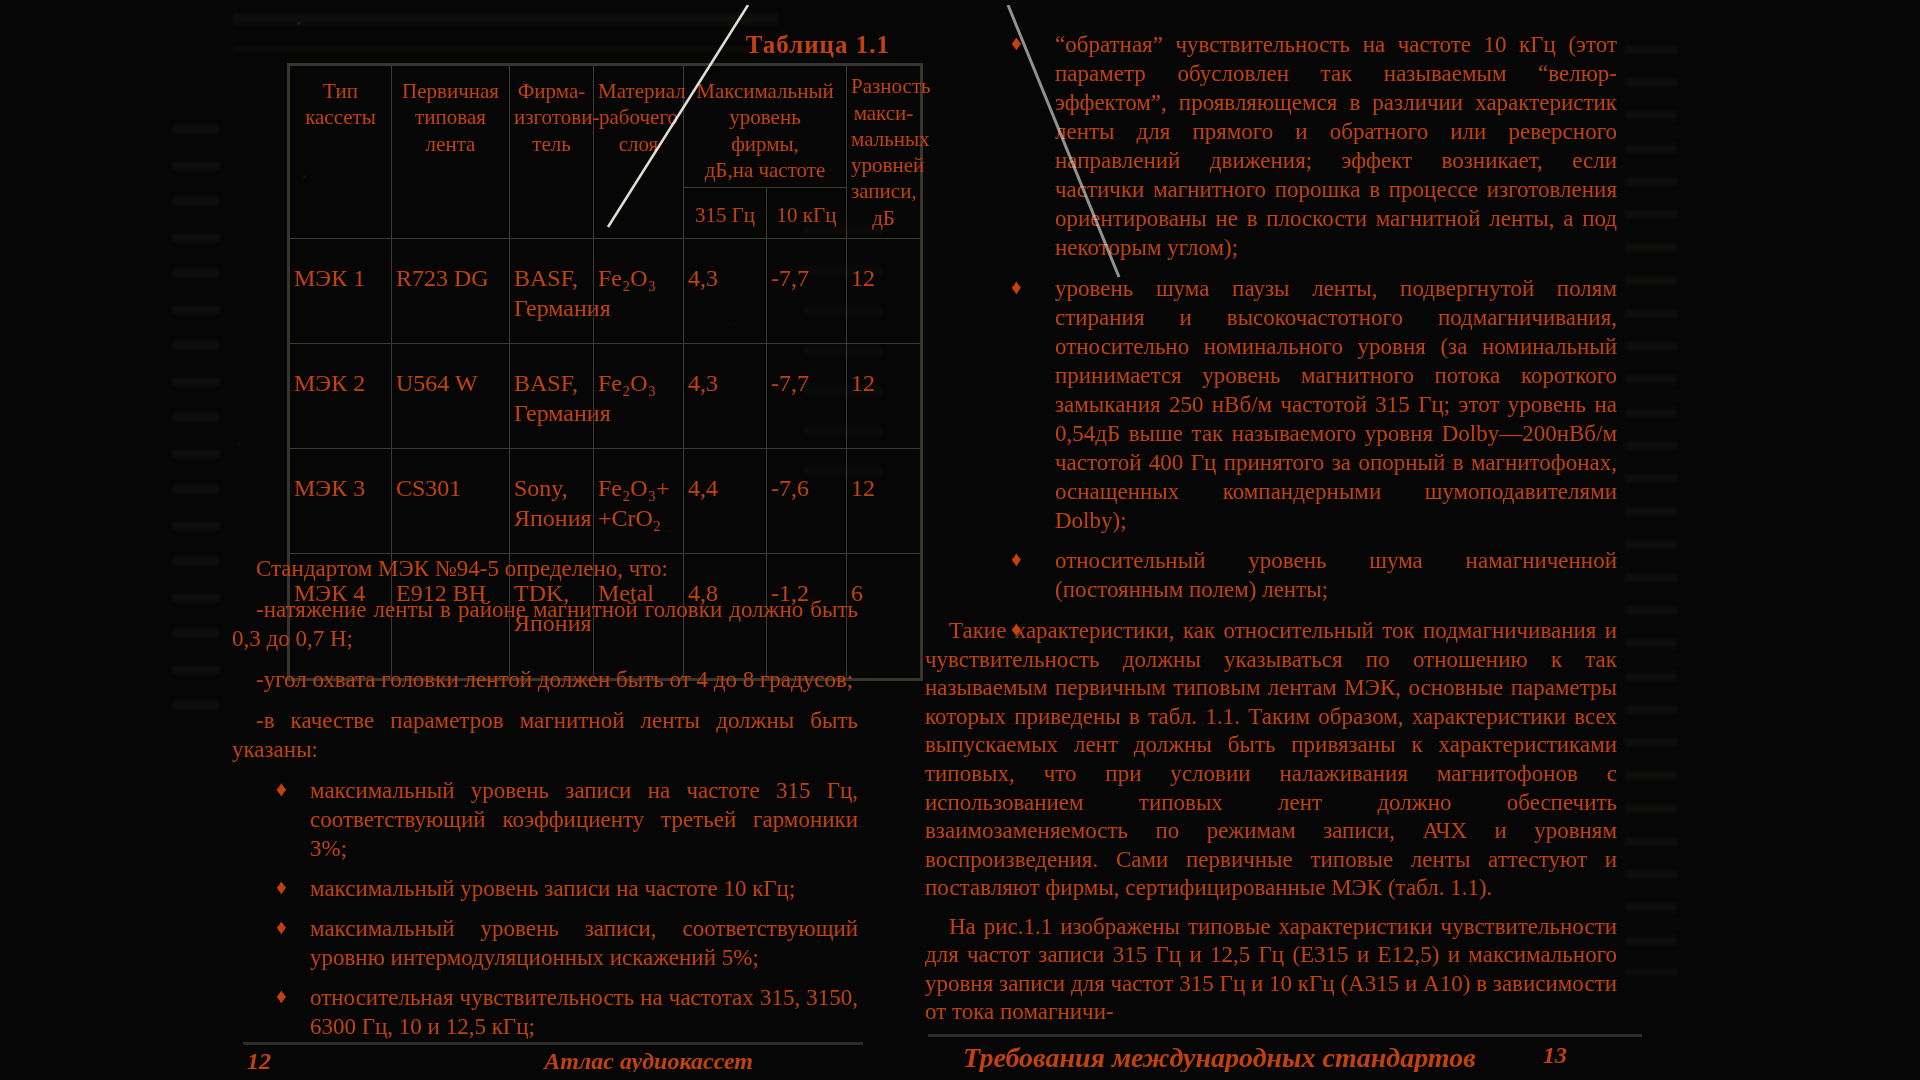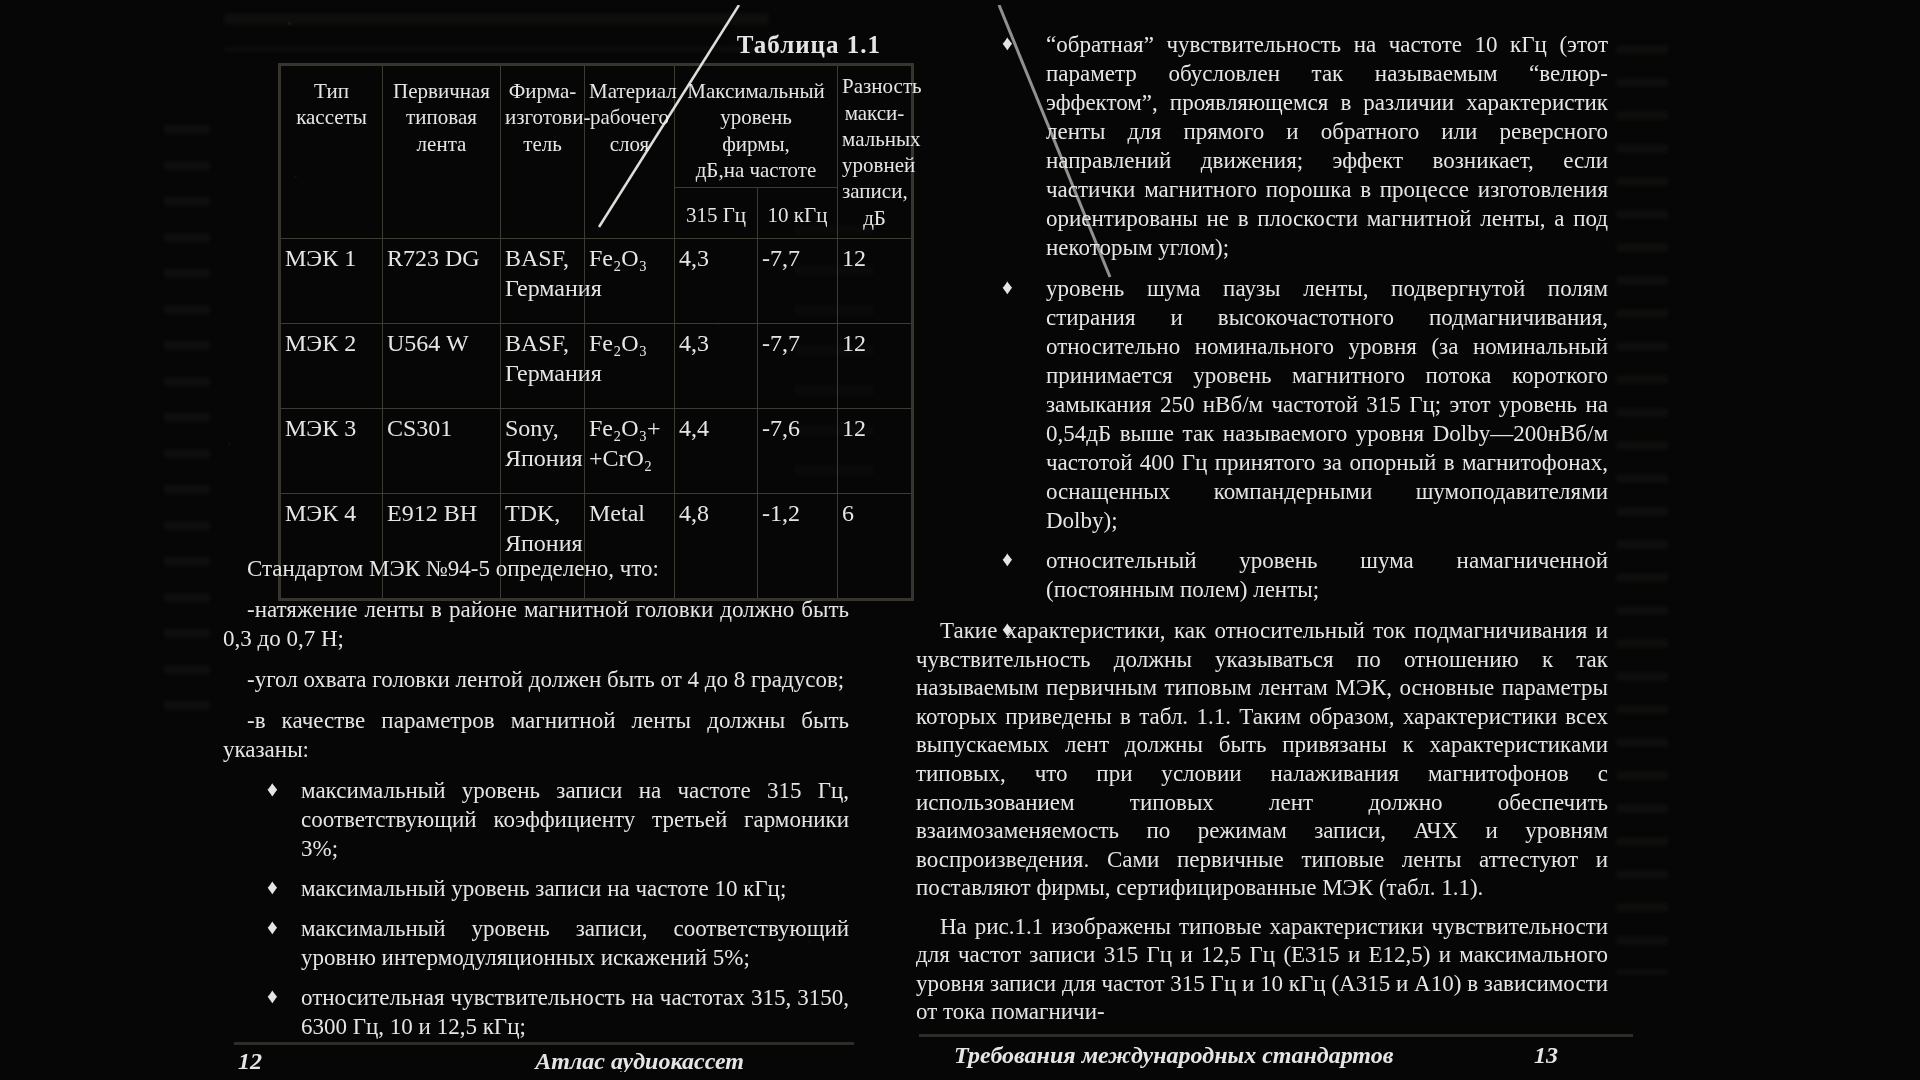--- a/index.html
+++ b/index.html
@@ -2,28 +2,28 @@
 <html><head>
 <meta charset="utf-8">
 <style>
   html,body{margin:0;padding:0;}
   body{
     width:1920px;height:1080px;overflow:hidden;
     background:#060606;
     font-family:"Liberation Serif","DejaVu Serif",serif;
   }
   .spread{
-    position:absolute;left:154px;top:5px;width:1559px;height:1067px;
+    position:absolute;left:163px;top:5px;width:1559px;height:1067px;
     background:linear-gradient(90deg,
       #8f8e8a 0%, #c6c5c0 0.6%, #d7d6d1 2.5%,
       #d9d8d3 30%, #d4d3ce 46%,
       #c3c2bd 50.6%, #a7a6a1 52.1%, #ececе7 53.2%,
       #e2e1dc 54.5%, #dbdad5 62%,
       #d8d7d2 80%, #cfcec9 96%, #bab9b4 99.4%, #9a9994 100%);
-    color:#e5e5e5;
+    color:#c2410c;
     overflow:hidden;
   }
   .txt{ text-shadow:0 0 0.5px rgba(29,27,24,0.55); }
 
   
   .tbl-caption{
     position:absolute;left:460px;top:26px;width:267px;
     text-align:right;font-weight:bold;font-size:25px;letter-spacing:1px;
   }
   .iec-table{
@@ -36,21 +36,21 @@
     border:1.6px solid #3d3a34;
     padding:6px 4px 4px 4px;
     vertical-align:top;
     white-space:pre-line;
     font-weight:normal;
     line-height:1.25;
   }
   .iec-table thead th{padding-top:12px;}
   .iec-table th.hspan{vertical-align:middle;padding-top:4px;}
   .iec-table tr.subhead th{height:38px;padding-top:8px;vertical-align:middle;}
-  .iec-table td{font-size:24px;padding-top:4px;}
+  .iec-table td{font-size:24px;padding-top:24px;}
   .iec-table tr.r1 td,.iec-table tr.r2 td,.iec-table tr.r3 td{height:76px;}
   .iec-table tr.r4 td{height:96px;}
 
   .left-text{
     position:absolute;left:69px;top:550px;width:626px;
     font-size:23px;line-height:1.26;text-align:justify;
   }
   .left-text p{margin:0 0 12px 0;text-indent:24px;}
 
   .bullet-list{list-style:none;margin:6px 0 0 0;padding:0;}
@@ -70,21 +70,21 @@
   
   .right-col{
     position:absolute;left:762px;top:20px;width:692px;
     font-size:23px;line-height:1.24;text-align:justify;
   }
   .right-col .bullet-list li{padding-left:130px;margin-bottom:12px;}
   .right-col .bullet-list .bmark{position:absolute;left:86px;top:-1px;}
   .right-col p{margin:10px 0 0 0;text-indent:24px;}
 
   .rf-rule{left:765px;top:1029px;width:714px;}
-  .rf-title{position:absolute;left:800px;top:1037px;font-size:24px;font-style:italic;font-weight:bold;text-align:right;}
+  .rf-title{position:absolute;left:800px;top:1037px;font-size:28px;font-style:italic;font-weight:bold;text-align:right;}
   .rf-num{position:absolute;left:1380px;top:1037px;font-size:24px;font-style:italic;font-weight:bold;}
 
   
   .bleed{position:absolute;filter:blur(2px);pointer-events:none;}
   .bleed-top{
     left:70px;top:8px;width:545px;height:38px;
     background:repeating-linear-gradient(180deg,rgba(72,70,64,0.13) 0 12px,transparent 12px 34px);
   }
   .bleed-leftmargin{
     left:10px;top:120px;width:46px;height:600px;

